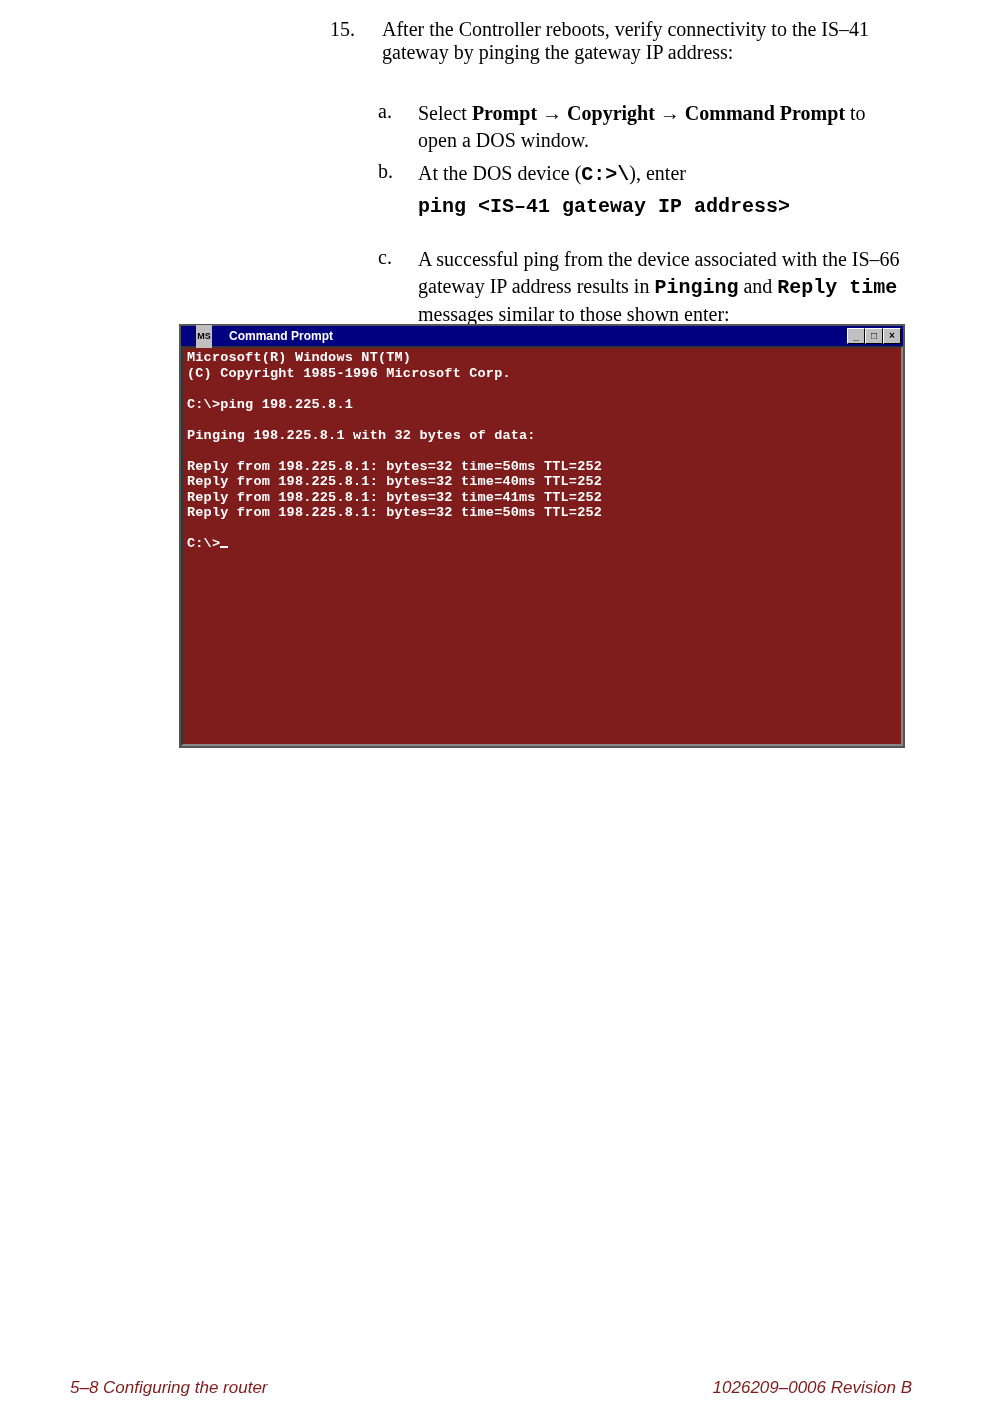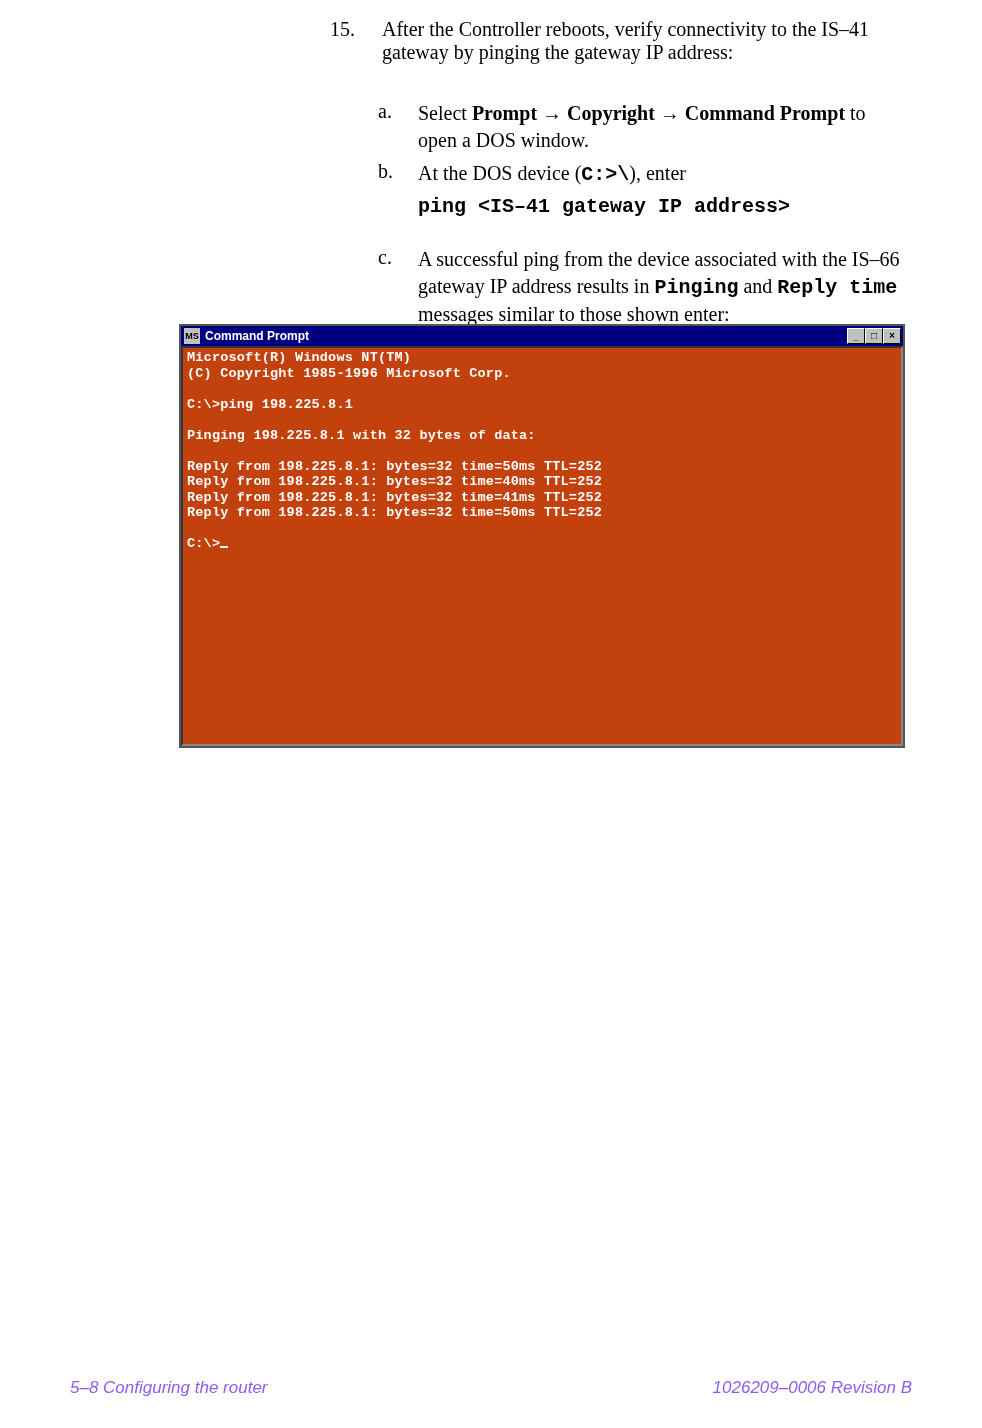--- a/index.html
+++ b/index.html
@@ -70,22 +70,22 @@
     align-items: center;
     background: #000080;
     color: #fff;
     height: 20px;
     font-family: "MS Sans Serif", Arial, sans-serif;
     font-size: 12px;
     font-weight: bold;
   }
   .title-icon {
     width: 16px;
-    height: 16px;
-    margin: 0 3px;
+    height: 23px;
+    margin: 0 15px;
     background: #c0c0c0;
     display: flex;
     align-items: center;
     justify-content: center;
     font-size: 9px;
     color: #000;
   }
   .title-text {
     flex: 1;
     padding-left: 2px;
@@ -105,21 +105,21 @@
     border-bottom: 1px solid #000;
     display: flex;
     align-items: center;
     justify-content: center;
     font-size: 10px;
     font-family: Arial, sans-serif;
     color: #000;
     line-height: 1;
   }
   .terminal-body {
-    background: #c2410c;
+    background: #7f1d1d;
     color: #fff;
     font-family: "Lucida Console", "Courier New", monospace;
     font-size: 13.5px;
     font-weight: bold;
     line-height: 1.15;
     padding: 2px 20px 2px 4px;
     white-space: pre;
     min-height: 392px;
     border: 2px inset #888;
     letter-spacing: 0.2px;
@@ -135,21 +135,21 @@
   .footer {
     position: absolute;
     bottom: 30px;
     left: 70px;
     right: 70px;
     display: flex;
     justify-content: space-between;
     font-family: Arial, Helvetica, sans-serif;
     font-style: italic;
     font-size: 17px;
-    color: #8b5cf6;
+    color: #7f1d1d;
   }
 </style>
 </head>
 <body>
 
 <div class="content">
   <div class="step-row">
     <div class="step-num">15.</div>
     <div class="step-body">After the Controller reboots, verify connectivity to the IS–41 gateway by pinging the gateway IP address:</div>
   </div>

